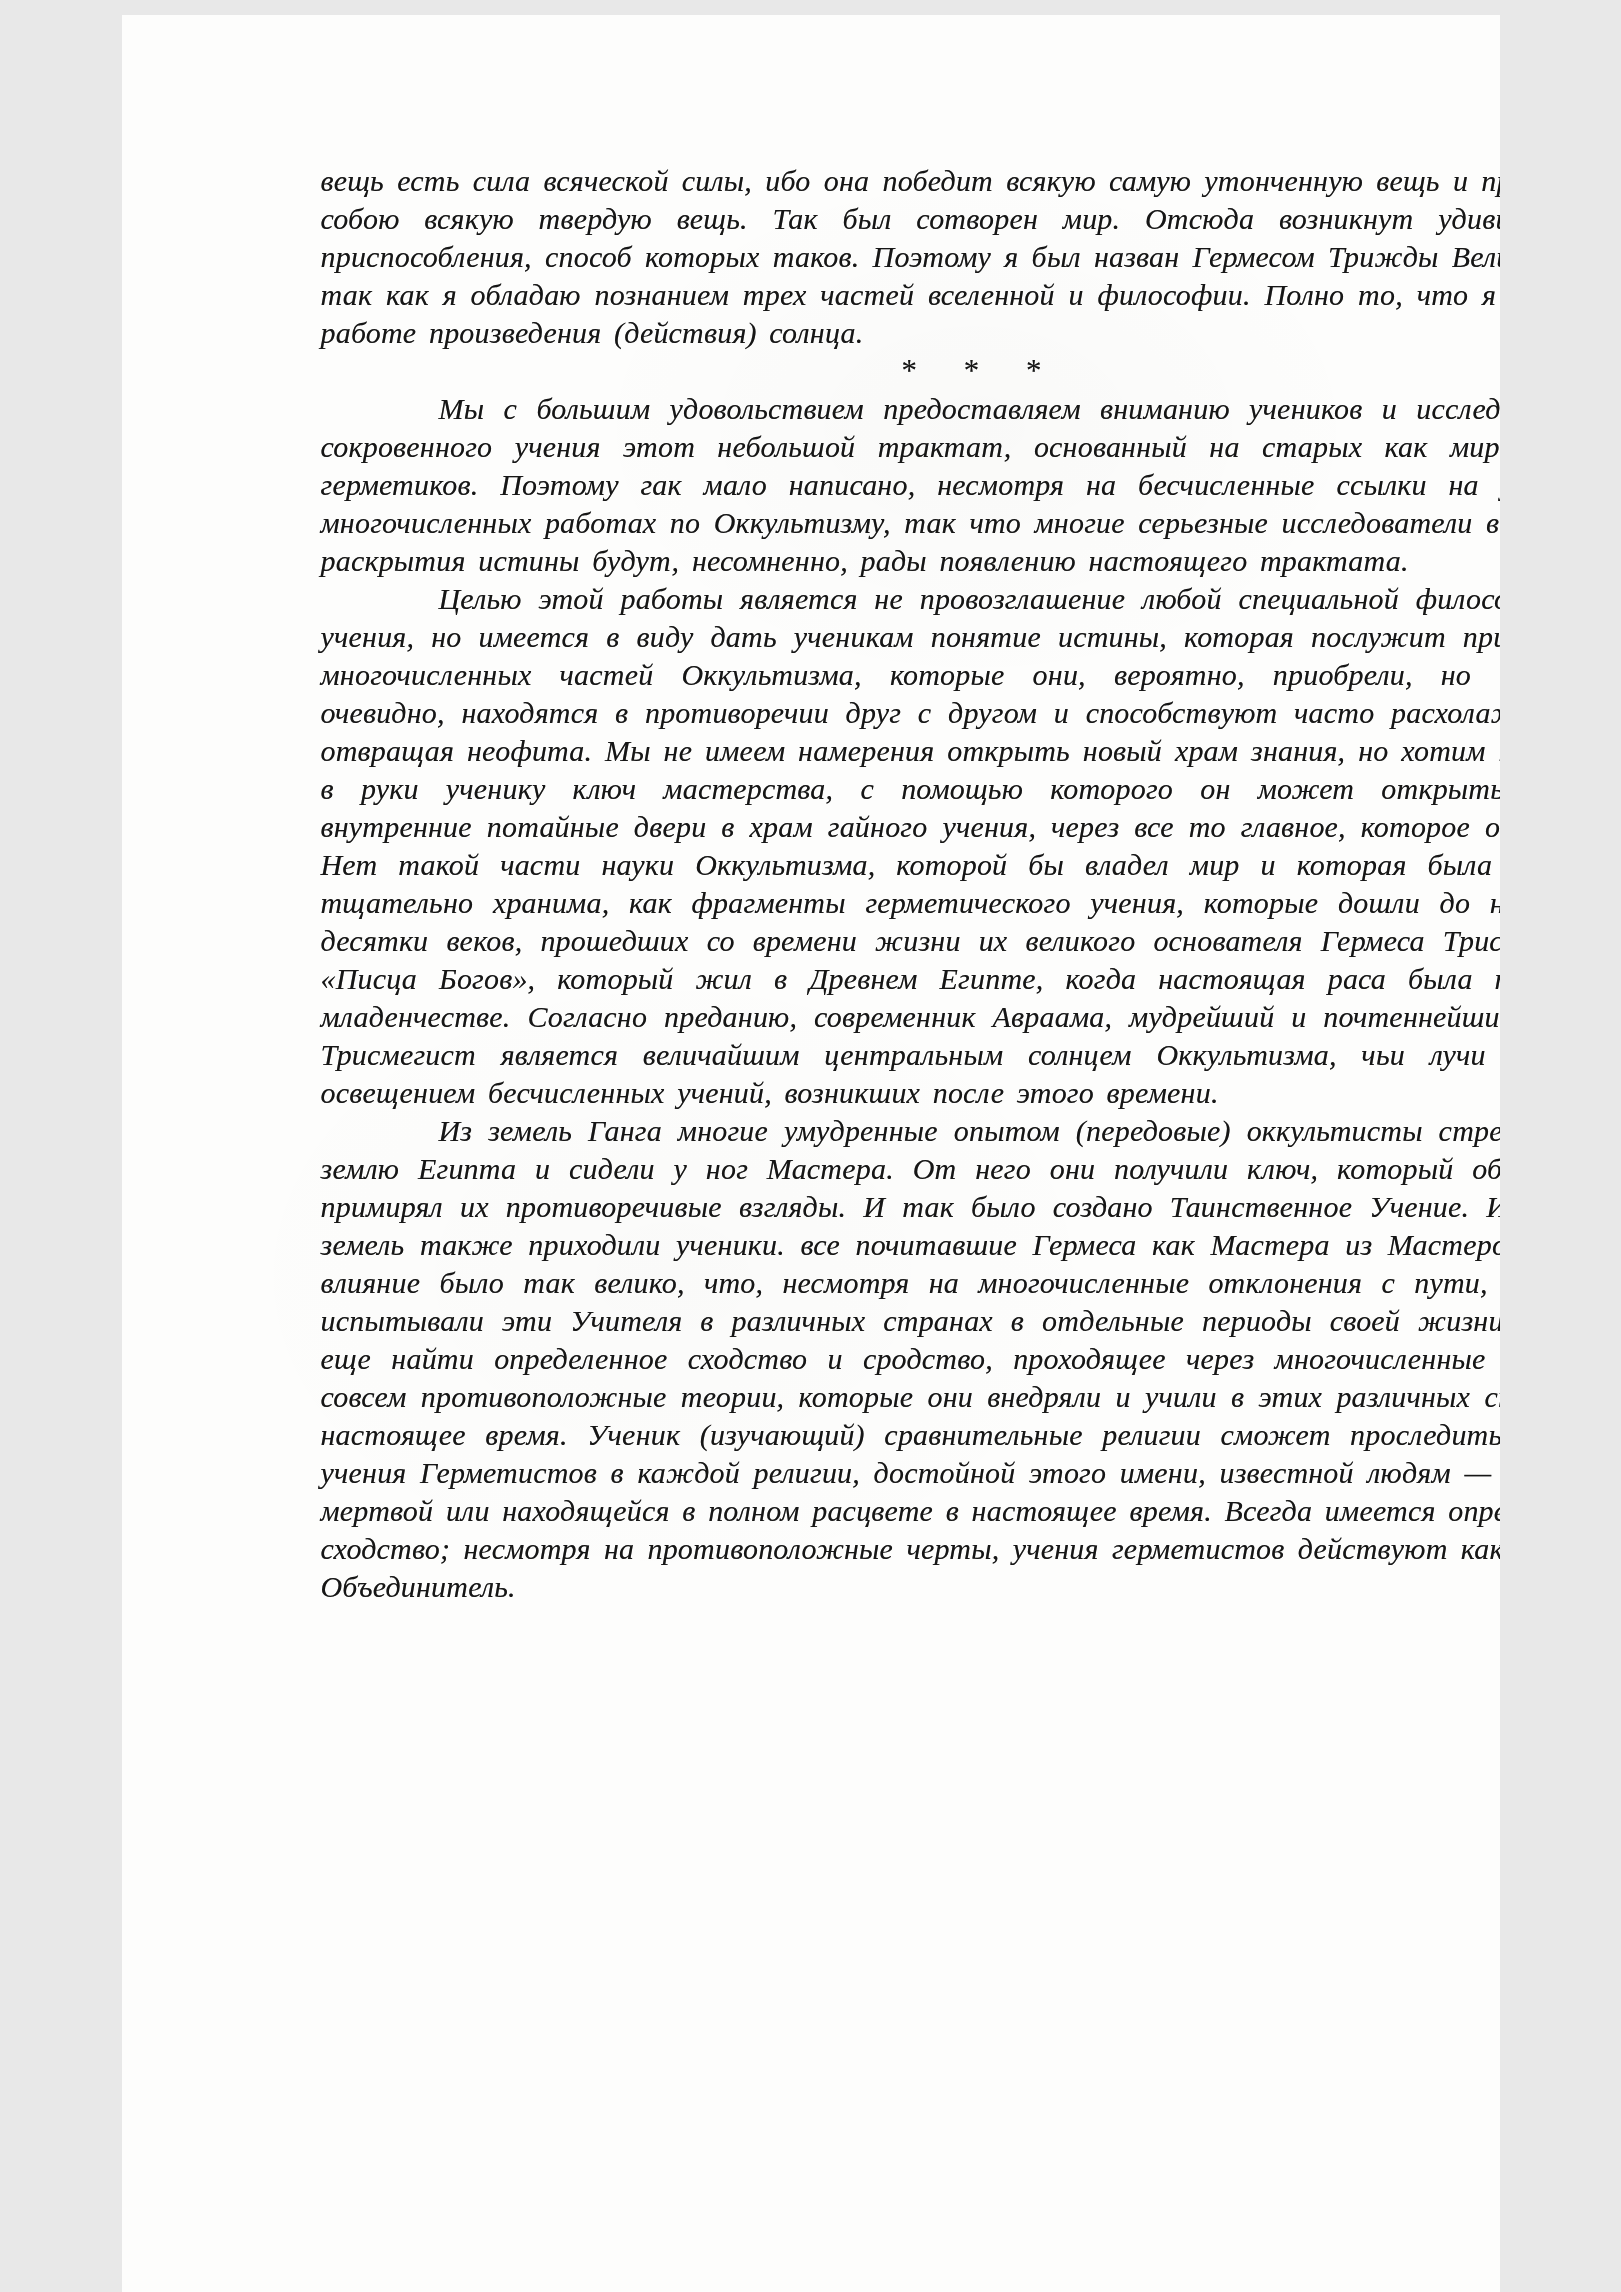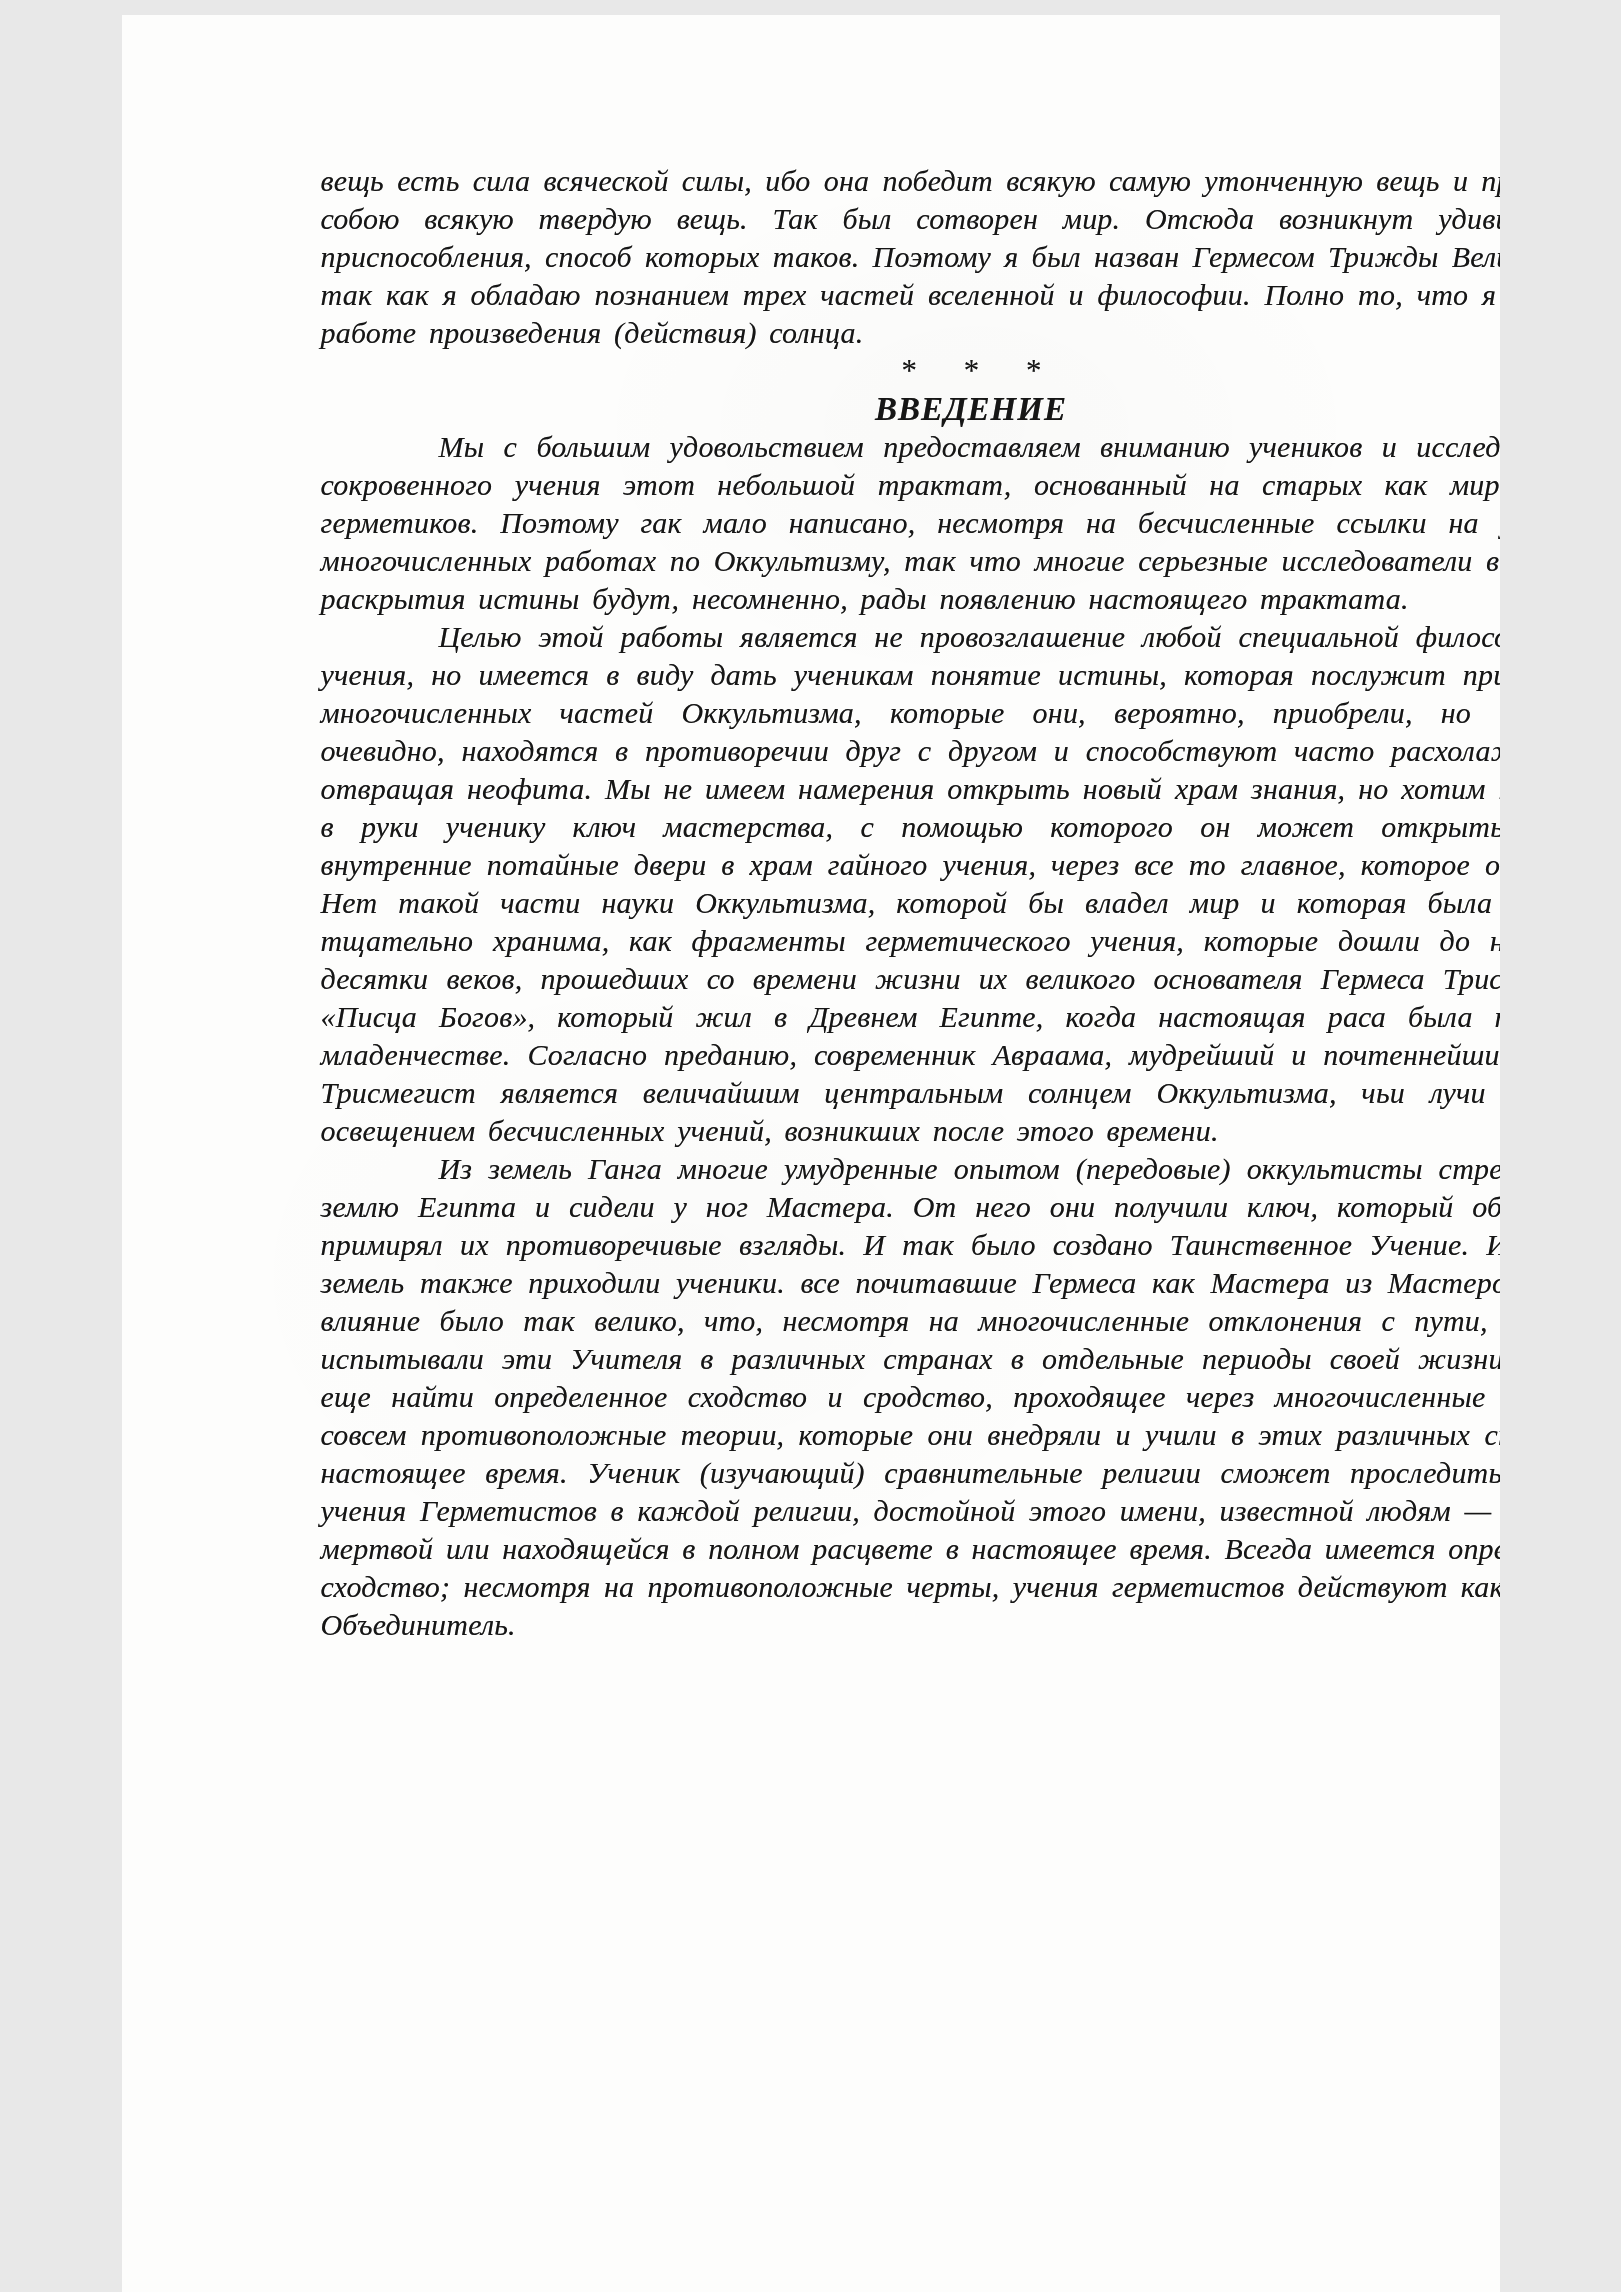--- a/index.html
+++ b/index.html
@@ -72,21 +72,20 @@
 <body>
 
 <div class="page">
 
   <div class="text-block">
 
     <p>вещь есть сила всяческой силы, ибо она победит всякую самую утонченную вещь и проникнет собою всякую твердую вещь. Так был сотворен мир. Отсюда возникнут удивительные приспособления, способ которых таков. Поэтому я был назван Гермесом Трижды Величайшим, так как я обладаю познанием трех частей вселенной и философии. Полно то, что я сказал о работе произведения (действия) солнца.</p>
 
     <p class="separator">* * *</p>
 
-    <p class="heading">ВВЕДЕНИЕ</p>
 
     <p class="para-indent">Мы с большим удовольствием предоставляем вниманию учеников и исследователей сокровенного учения этот небольшой трактат, основанный на старых как мир учениях герметиков. Поэтому гак мало написано, несмотря на бесчисленные ссылки на учения в многочисленных работах по Оккультизму, так что многие серьезные исследователи в области раскрытия истины будут, несомненно, рады появлению настоящего трактата.</p>
 
     <p class="para-indent">Целью этой работы является не провозглашение любой специальной философии или учения, но имеется в виду дать ученикам понятие истины, которая послужит применению многочисленных частей Оккультизма, которые они, вероятно, приобрели, но которые, очевидно, находятся в противоречии друг с другом и способствуют часто расхолаживанию, отвращая неофита. Мы не имеем намерения открыть новый храм знания, но хотим передать в руки ученику ключ мастерства, с помощью которого он может открыть многие внутренние потайные двери в храм гайного учения, через все то главное, которое он усвоил. Нет такой части науки Оккультизма, которой бы владел мир и которая была бы так тщательно хранима, как фрагменты герметического учения, которые дошли до нас через десятки веков, прошедших со времени жизни их великого основателя Гермеса Трисмегиста, «Писца Богов», который жил в Древнем Египте, когда настоящая раса была только в младенчестве. Согласно преданию, современник Авраама, мудрейший и почтеннейший Гермес Трисмегист является величайшим центральным солнцем Оккультизма, чьи лучи служили освещением бесчисленных учений, возникших после этого времени.</p>
 
 
     <p class="para-indent">Из земель Ганга многие умудренные опытом (передовые) оккультисты стремились в землю Египта и сидели у ног Мастера. От него они получили ключ, который объяснял и примирял их противоречивые взгляды. И так было создано Таинственное Учение. Из других земель также приходили ученики. все почитавшие Гермеса как Мастера из Мастеров. И его влияние было так велико, что, несмотря на многочисленные отклонения с пути, которые испытывали эти Учителя в различных странах в отдельные периоды своей жизни, можно еще найти определенное сходство и сродство, проходящее через многочисленные и часто совсем противоположные теории, которые они внедряли и учили в этих различных странах в настоящее время. Ученик (изучающий) сравнительные религии сможет проследить влияние учения Герметистов в каждой религии, достойной этого имени, известной людям — будь она мертвой или находящейся в полном расцвете в настоящее время. Всегда имеется определенное сходство; несмотря на противоположные черты, учения герметистов действуют как Великий Объединитель.</p>
 
   </div>
 

